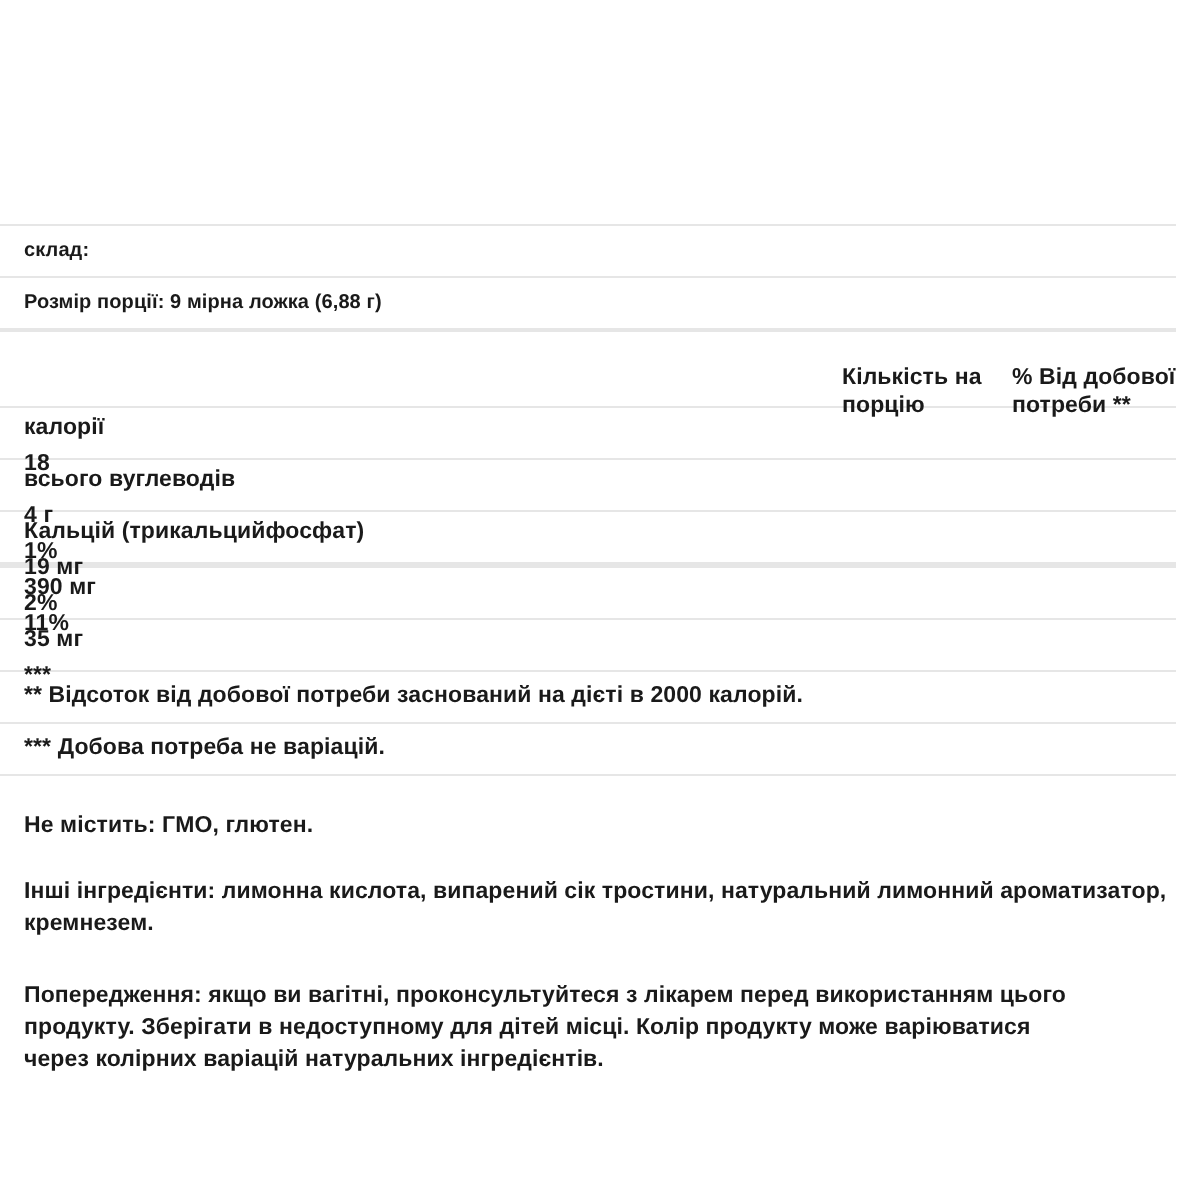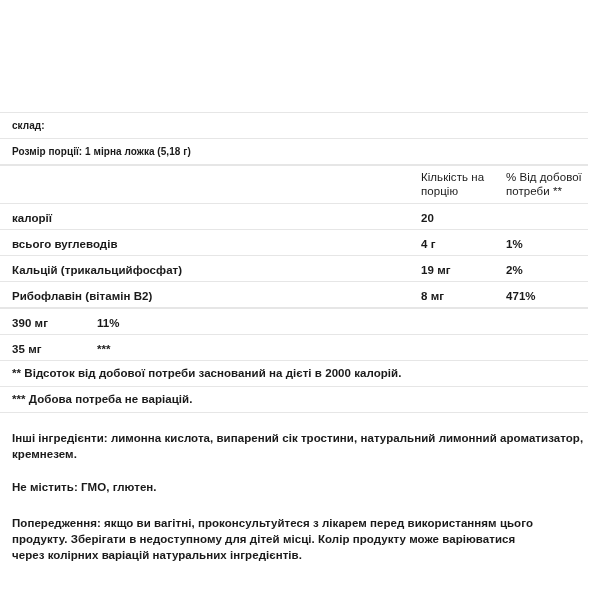--- a/index.html
+++ b/index.html
@@ -56,31 +56,33 @@
     padding-left: 12px;
     padding-top: 5px;
     box-sizing: border-box;
   }
   .th-name { width: 409px; }
   .th-amt  { width: 85px; }
   .th-dv   { flex: 1; }
   .th-amt span, .th-dv span {
     display: block;
     font-size: 11.5px;
-    font-weight: 400;
+    font-weight: 700;
     line-height: 13.5px;
     letter-spacing: 0.05px;
+    margin-top: 12px;
   }
 
   .trow {
     display: flex;
-    align-items: center;
+    align-items: flex-start;
     height: 25px;
     padding-left: 12px;
     box-sizing: border-box;
+    flex-direction: column;
   }
   .td-name { width: 409px; }
   .td-amt  { width: 85px; }
   .td-dv   { flex: 1; }
   .trow span {
     font-size: 11.5px;
     font-weight: 700;
     letter-spacing: 0.05px;
     line-height: 13px;
     white-space: nowrap;
@@ -121,63 +123,58 @@
   <div class="spacer-top"></div>
 
   <div class="rule"></div>
 
   <div class="srow">
     <span class="stext">склад:</span>
   </div>
   <div class="rule"></div>
 
   <div class="srow">
-    <span class="stext">Розмір порції: 1 мірна ложка (5,18 г)</span>
+    <span class="stext">Розмір порції: 9 мірна ложка (6,88 г)</span>
   </div>
   <div class="rule"></div>
 
   <div class="rule"></div>
 
   <div class="thead">
     <div class="th-name"></div>
     <div class="th-amt">
       <span>Кількість на порцію</span>
     </div>
     <div class="th-dv">
       <span>% Від добової потреби **</span>
     </div>
   </div>
   <div class="rule"></div>
 
   <div class="trow">
     <div class="td-name"><span>калорії</span></div>
-    <div class="td-amt"><span>20</span></div>
+    <div class="td-amt"><span>18</span></div>
     <div class="td-dv"><span></span></div>
   </div>
   <div class="rule"></div>
 
   <div class="trow">
     <div class="td-name"><span>всього вуглеводів</span></div>
     <div class="td-amt"><span>4 г</span></div>
     <div class="td-dv"><span>1%</span></div>
   </div>
   <div class="rule"></div>
 
   <div class="trow">
     <div class="td-name"><span>Кальцій (трикальцийфосфат)</span></div>
     <div class="td-amt"><span>19 мг</span></div>
     <div class="td-dv"><span>2%</span></div>
   </div>
   <div class="rule"></div>
 
-  <div class="trow">
-    <div class="td-name"><span>Рибофлавін (вітамін B2)</span></div>
-    <div class="td-amt"><span>8 мг</span></div>
-    <div class="td-dv"><span>471%</span></div>
-  </div>
   <div class="rule"></div>
 
   <div class="rule"></div>
 
   <div class="trow">
     <div class="td-amt"><span>390 мг</span></div>
     <div class="td-dv"><span>11%</span></div>
   </div>
   <div class="rule"></div>
 
@@ -191,18 +188,18 @@
     <span>** Відсоток від добової потреби заснований на дієті в 2000 калорій.</span>
   </div>
   <div class="rule"></div>
 
   <div class="footnote">
     <span>*** Добова потреба не варіацій.</span>
   </div>
   <div class="rule"></div>
 
   <div class="para-block">
+    <p class="para p-free">Не містить: ГМО, глютен.</p>
     <p class="para p-ingredients">Інші інгредієнти: лимонна кислота, випарений сік тростини, натуральний лимонний ароматизатор, кремнезем.</p>
-    <p class="para p-free">Не містить: ГМО, глютен.</p>
     <p class="para p-warning">Попередження: якщо ви вагітні, проконсультуйтеся з лікарем перед використанням цього продукту. Зберігати в недоступному для дітей місці. Колір продукту може варіюватися через колірних варіацій натуральних інгредієнтів.</p>
   </div>
 
 </div>
 
 </body></html>

